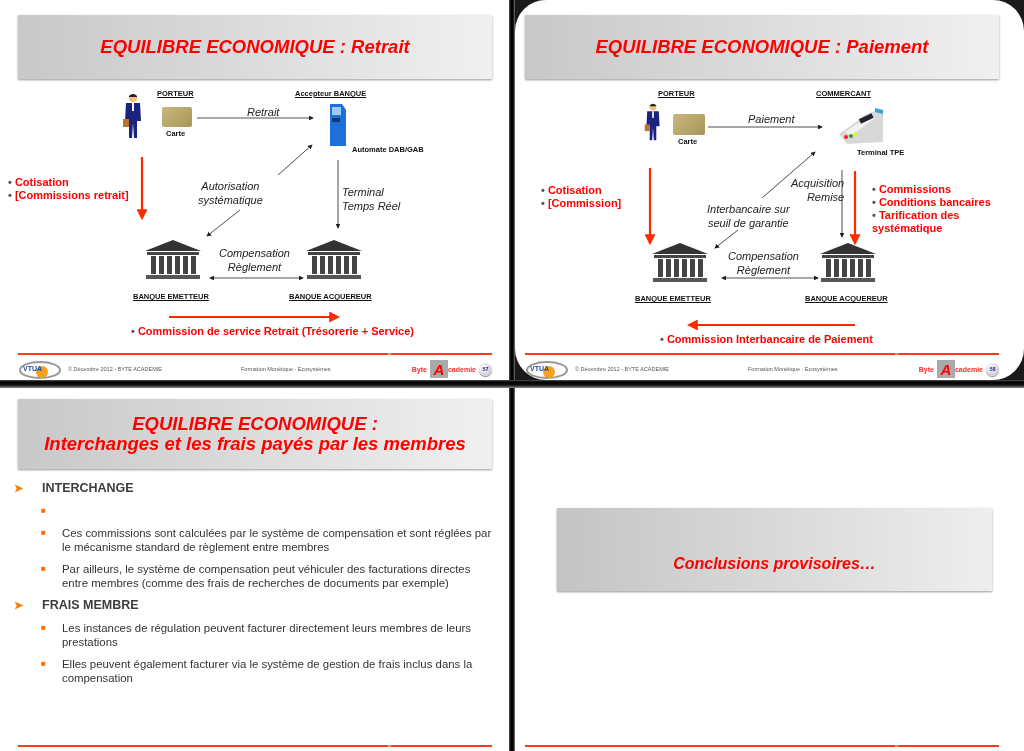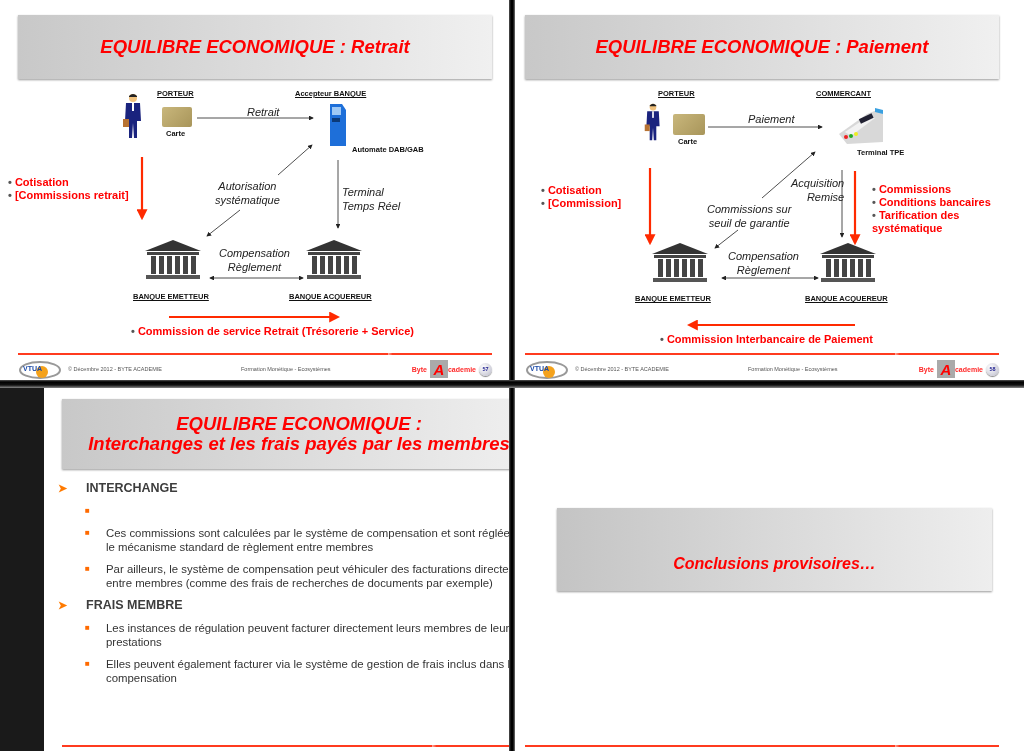--- a/index.html
+++ b/index.html
@@ -1,21 +1,21 @@
 <!DOCTYPE html>
 <html><head>
 <meta charset="utf-8">
 <style>
   * { box-sizing: border-box; margin: 0; padding: 0; }
   html, body { width: 1024px; height: 751px; overflow: hidden; background: #3a3a3a; font-family: "Liberation Sans", sans-serif; }
   .grid { position: relative; width: 1024px; height: 751px; background: #1a1a1a; }
   .slide { position: absolute; background: #fff; overflow: hidden; padding-left: 24px; }
   #s1 { left: 0; top: 0; width: 509px; height: 380px; }
-  #s2 { left: 515px; top: 0; width: 509px; height: 380px; }
-  #s3 { left: 0; top: 388px; width: 509px; height: 363px; margin-left: 44px; }
+  #s2 { left: 515px; top: 0; width: 509px; height: 380px; border-radius: 31px; }
+  #s3 { left: 0; top: 388px; width: 509px; height: 363px; }
   #s4 { left: 515px; top: 388px; width: 509px; height: 363px; }
   .sep-v { position: absolute; left: 509px; top: 0; width: 6px; height: 751px; background: linear-gradient(to right, #555 0, #000 2px, #000 4px, #777 6px); }
   .sep-h { position: absolute; left: 0; top: 380px; width: 1024px; height: 8px; background: linear-gradient(to bottom, #555 0, #000 2px, #111 5px, #888 8px); }
 
   .title-box { position: absolute; left: 18px; width: 474px; background: linear-gradient(to right, #c8c8c8, #f0f0f0); box-shadow: 0 1px 2px #999; display: flex; align-items: center; justify-content: center; text-align: center; }
   .title-text { color: #ff0000; font-weight: bold; font-style: italic; font-size: 18.5px; line-height: 20px; }
   #s1 .title-box, #s2 .title-box { top: 15px; height: 64px; }
   #s3 .title-box { top: 11px; height: 70px; }
 
   .lbl-u { position: absolute; font-size: 7.5px; font-weight: bold; text-decoration: underline; color: #111; white-space: nowrap; }
@@ -96,21 +96,21 @@
         <rect x="5" y="3" width="9" height="8" fill="#9fc9f5"></rect>
         <rect x="5" y="14" width="8" height="4" fill="#0c3a78"></rect>
     </svg>
     <div class="lbl-b" style="left:352px;top:145px">Automate DAB/GAB</div>
 
     <div class="red-list" style="left:8px;top:176px">
       <div><span class="dot">• </span><span>Cotisation</span></div>
       <div><span class="dot">• </span><span>[Commissions retrait]</span></div>
     </div>
 
-    <div class="lbl-i" style="left:215px;top:179px">
+    <div class="lbl-i" style="left:198px;top:179px">
       <div>Autorisation</div>
         <div>systématique</div>
     </div>
     <div class="lbl-i" style="left:342px;top:185px;text-align:left">
       <div>Terminal</div>
         <div>Temps Réel</div>
     </div>
 
     <svg class="abs" style="left:145px;top:240px" width="56" height="40" viewBox="0 0 56 40">
       <path d="M0,11 L28,0 L56,11z" fill="#333"></path>
@@ -216,21 +216,21 @@
         <circle cx="9" cy="33" r="2" fill="#e22"></circle>
       <path d="M38,4 L46,6 L46,10 L38,8z" fill="#3aa0e0"></path>
     </svg>
     <div class="lbl-b" style="left:342px;top:148px">Terminal TPE</div>
 
     <div class="red-list" style="left:26px;top:184px">
       <div><span class="dot">• </span><span>Cotisation</span></div>
       <div><span class="dot">• </span><span>[Commission]</span></div>
     </div>
     <div class="lbl-i" style="left:192px;top:202px">
-      <div>Commissions sur</div>
+      <div>Interbancaire sur</div>
         <div>seuil de garantie</div>
     </div>
     <div class="lbl-i" style="left:276px;top:176px;text-align:right">
       <div>Acquisition</div>
         <div>Remise</div>
     </div>
     <div class="red-list" style="left:357px;top:183px">
       <div><span class="dot">• </span><span>Commissions</span></div>
       <div><span class="dot">• </span><span>Conditions bancaires</span></div>
       <div><span class="dot">• </span><span>Tarification des</span></div>

